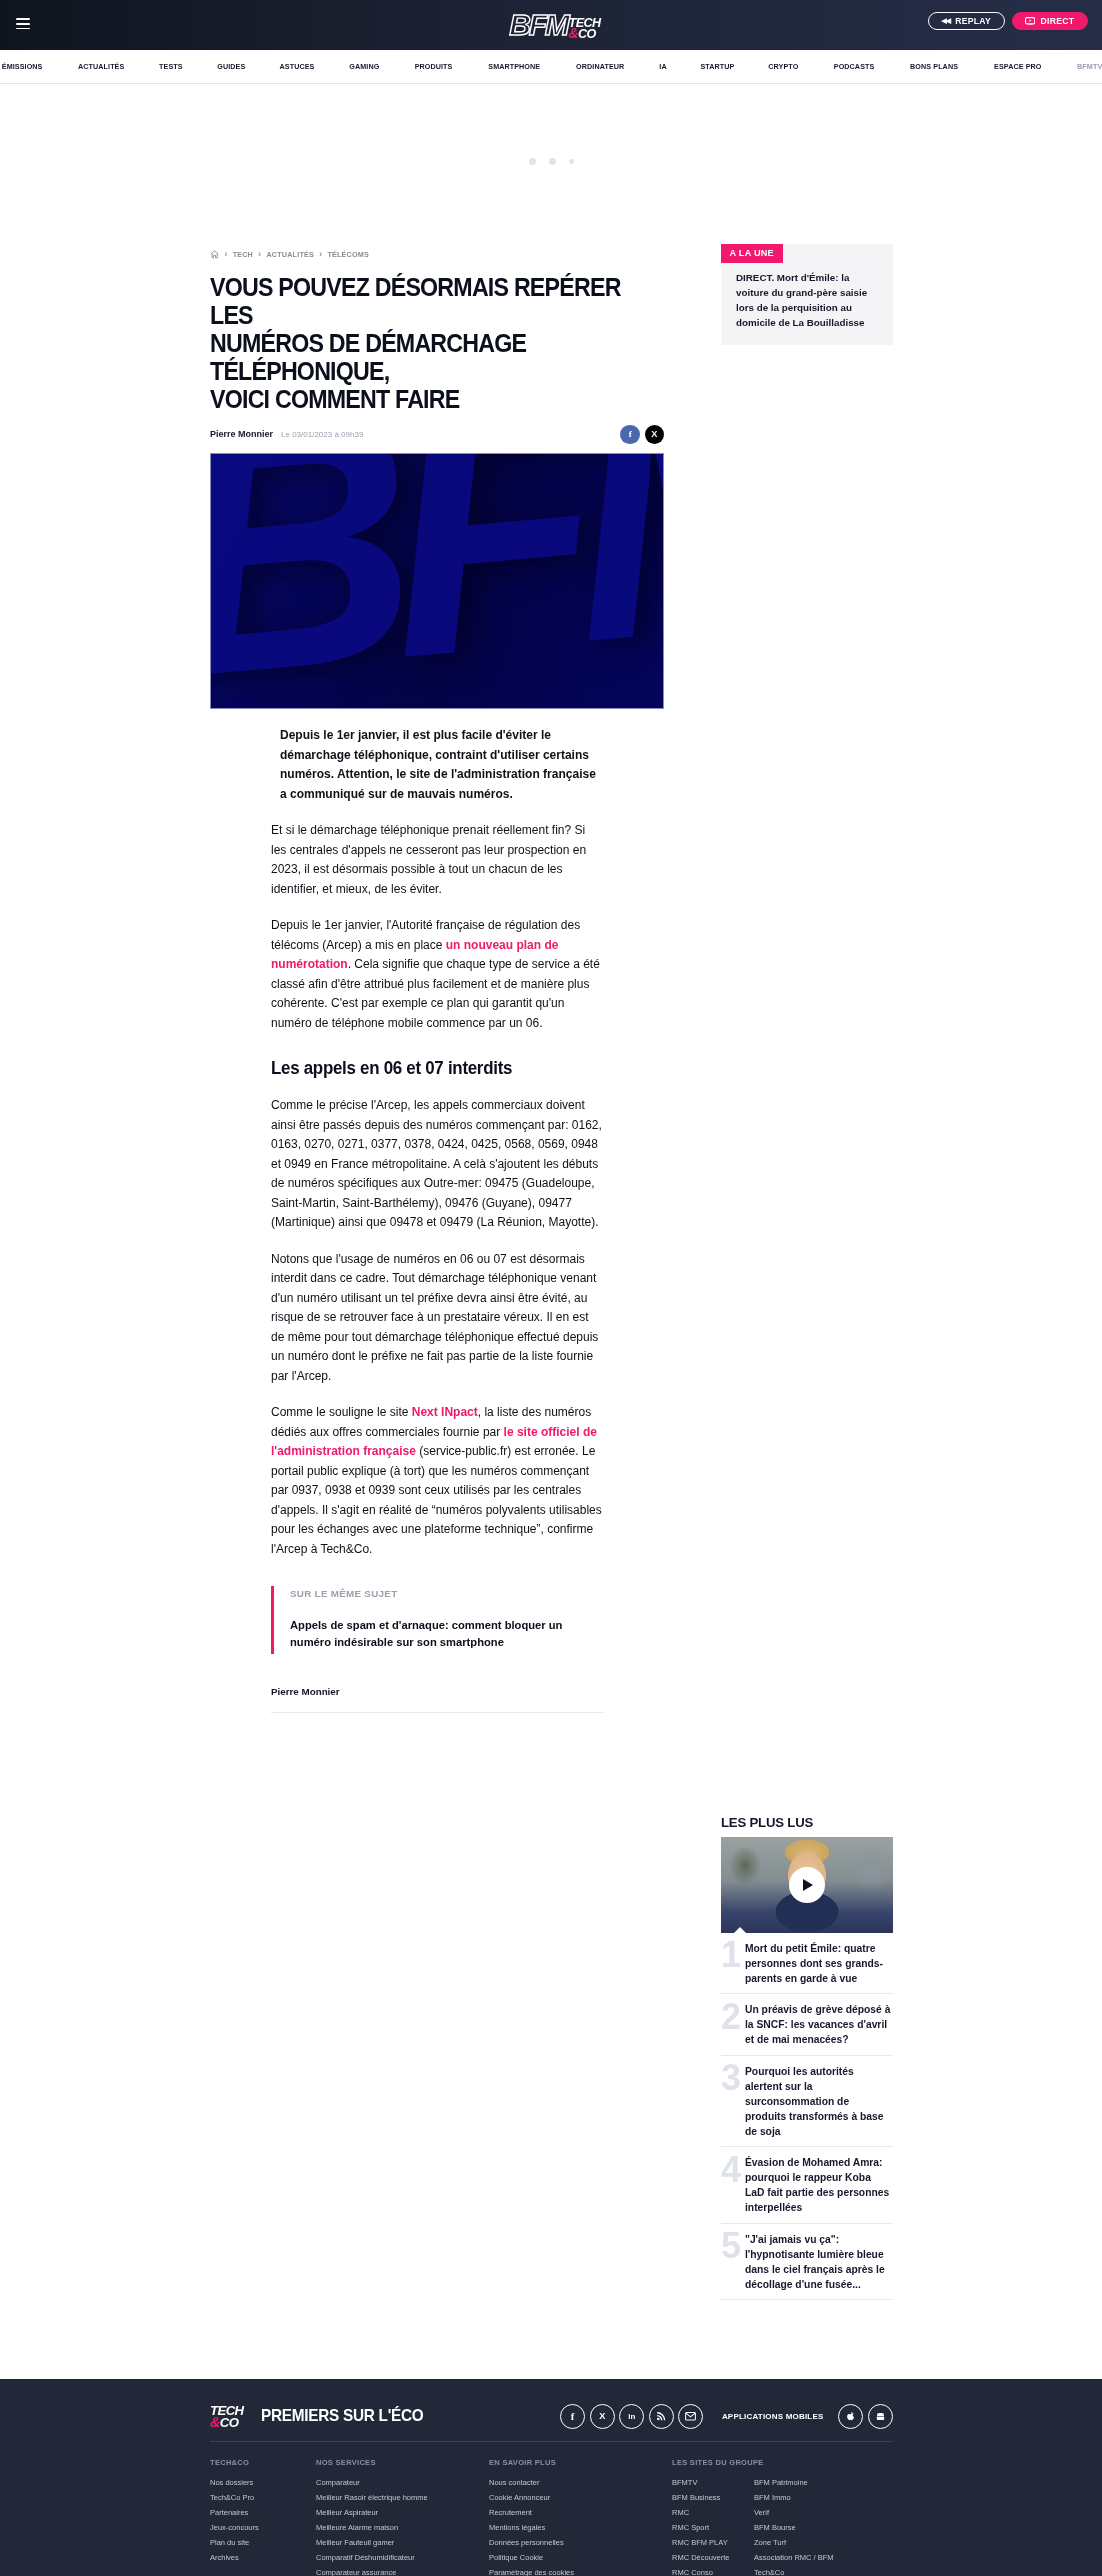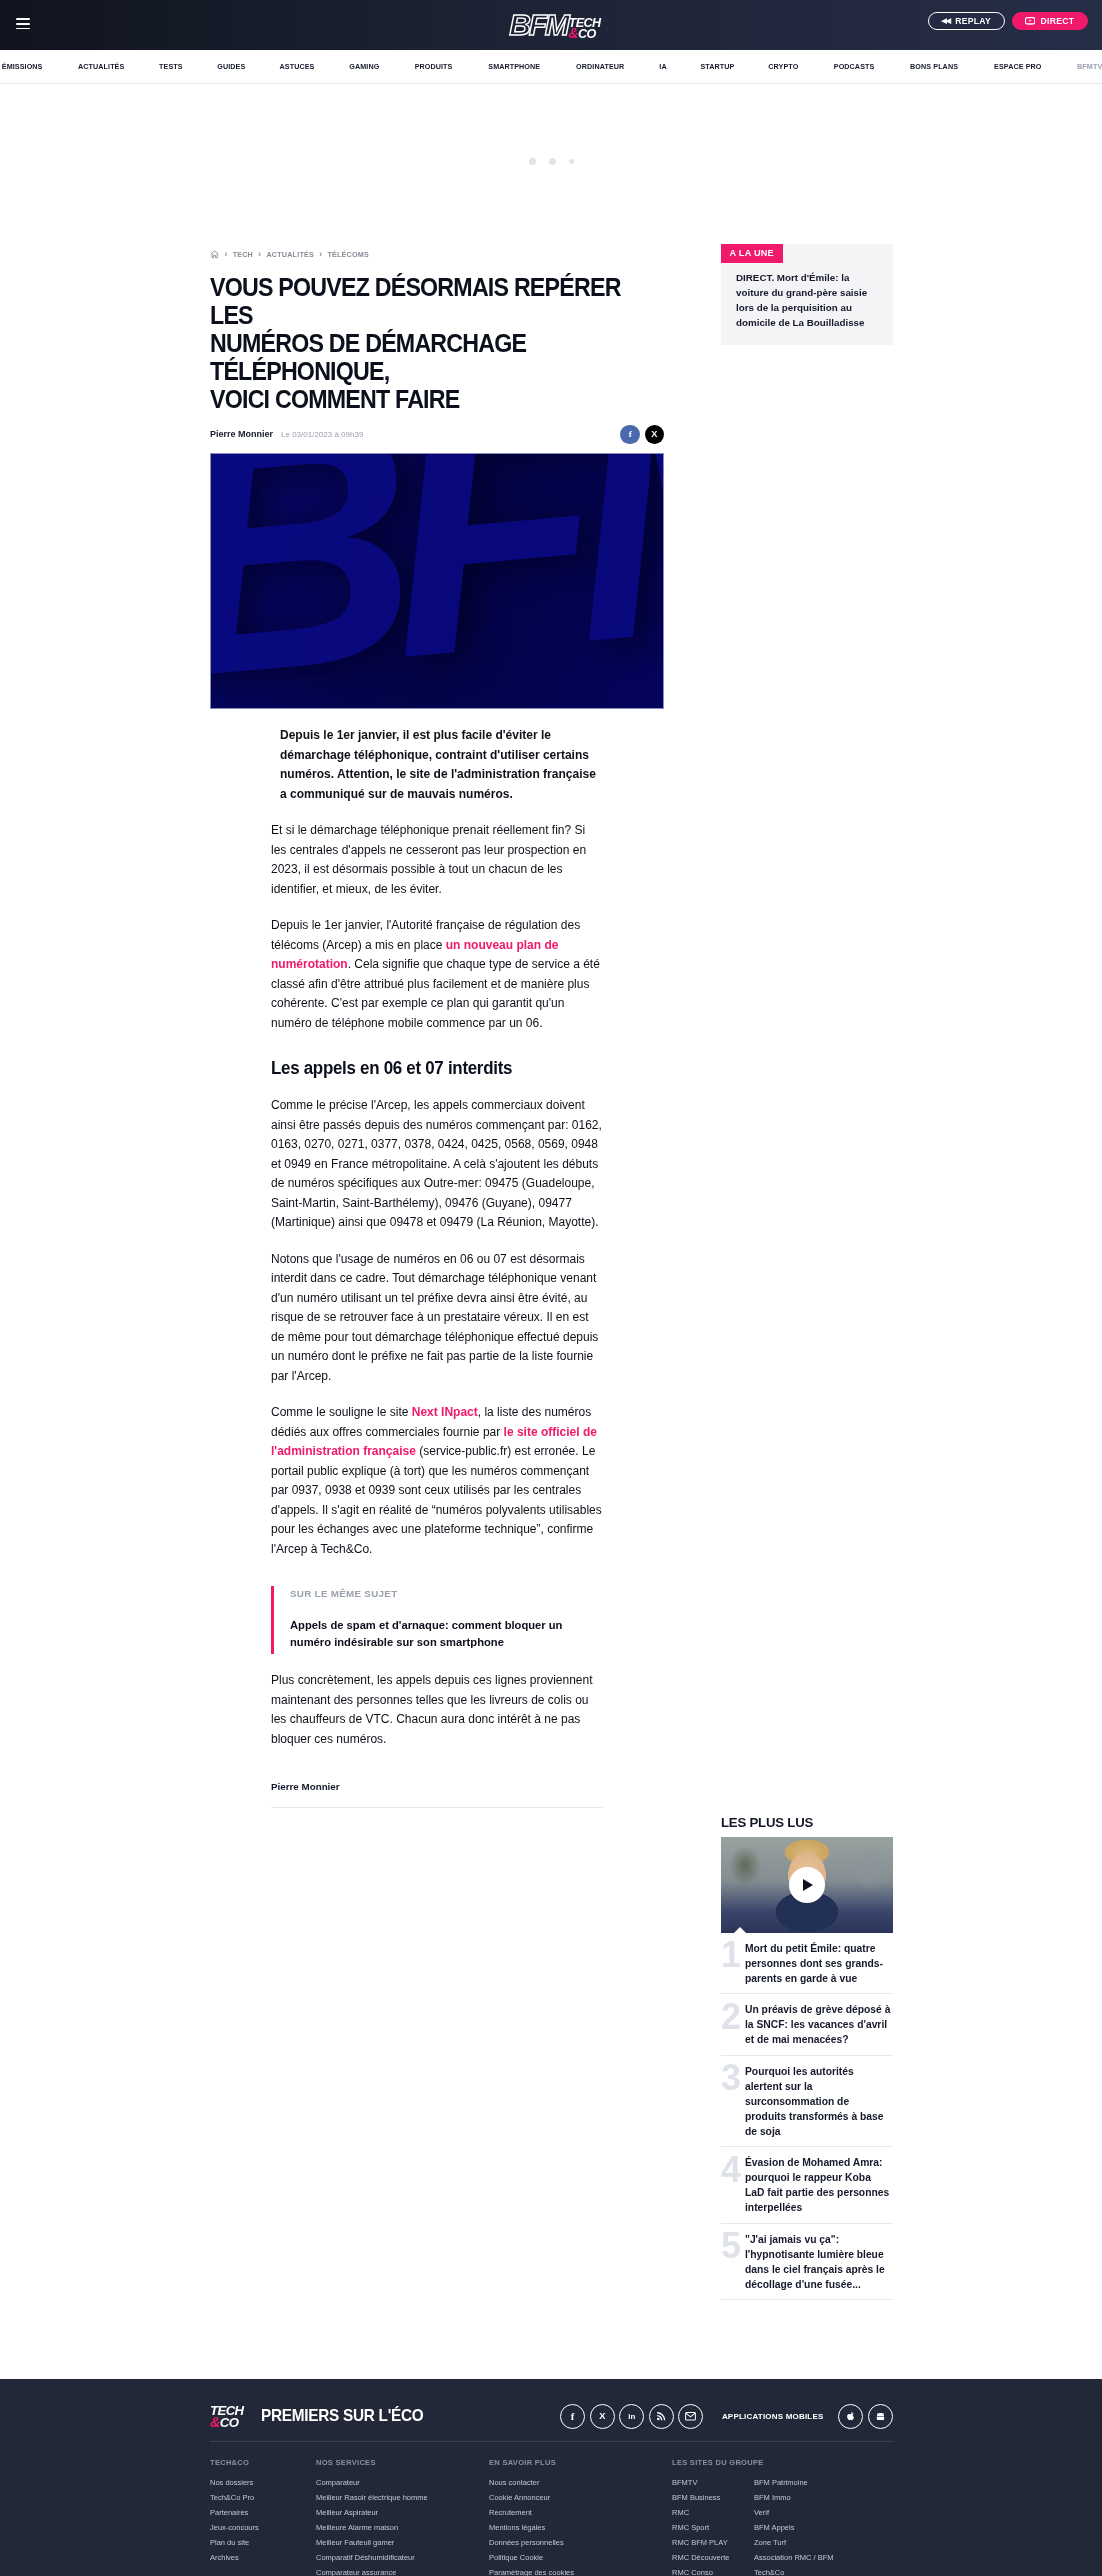--- a/index.html
+++ b/index.html
@@ -212,21 +212,20 @@
 
       <p>Notons que l'usage de numéros en 06 ou 07 est désormais interdit dans ce cadre. Tout démarchage téléphonique venant d'un numéro utilisant un tel préfixe devra ainsi être évité, au risque de se retrouver face à un prestataire véreux. Il en est de même pour tout démarchage téléphonique effectué depuis un numéro dont le préfixe ne fait pas partie de la liste fournie par l'Arcep.</p>
 
       <p><span>Comme le souligne le site </span><a class="plink">Next INpact</a><span>, la liste des numéros dédiés aux offres commerciales fournie par </span><a class="plink">le site officiel de l'administration française</a><span> (service-public.fr) est erronée. Le portail public explique (à tort) que les numéros commençant par 0937, 0938 et 0939 sont ceux utilisés par les centrales d'appels. Il s'agit en réalité de “numéros polyvalents utilisables pour les échanges avec une plateforme technique”, confirme l'Arcep à Tech&amp;Co.</span></p>
 
       <div class="related">
         <div class="rlabel">SUR LE MÊME SUJET</div>
         <a class="rlink">Appels de spam et d'arnaque: comment bloquer un numéro indésirable sur son smartphone</a>
       </div>
 
-      <p>Plus concrètement, les appels depuis ces lignes proviennent maintenant des personnes telles que les livreurs de colis ou les chauffeurs de VTC. Chacun aura donc intérêt à ne pas bloquer ces numéros.</p>
 
       <div class="author-end">Pierre Monnier</div>
       <hr class="endrule">
     </div>
   </article>
 
   <aside class="sidebar">
     <div class="une-card">
       <span class="une-badge">A LA UNE</span>
       <div class="une-text">DIRECT. Mort d'Émile: la voiture du grand-père saisie lors de la perquisition au domicile de La Bouilladisse</div>
@@ -354,21 +353,21 @@
             <a>RMC BFM PLAY</a>
             <a>RMC Découverte</a>
             <a>RMC Conso</a>
             <a>RMC Story</a>
 
           </div>
           <div class="scol2">
             <a>BFM Patrimoine</a>
             <a>BFM Immo</a>
             <a>Verif</a>
-            <a>BFM Appels</a>
+            <a>BFM Bourse</a>
             <a>Zone Turf</a>
             <a>Association RMC / BFM</a>
             <a>Tech&amp;Co</a>
             <a>BFM Locales</a>
           </div>
         </div>
       </div>
     </div>
 
   </div>

